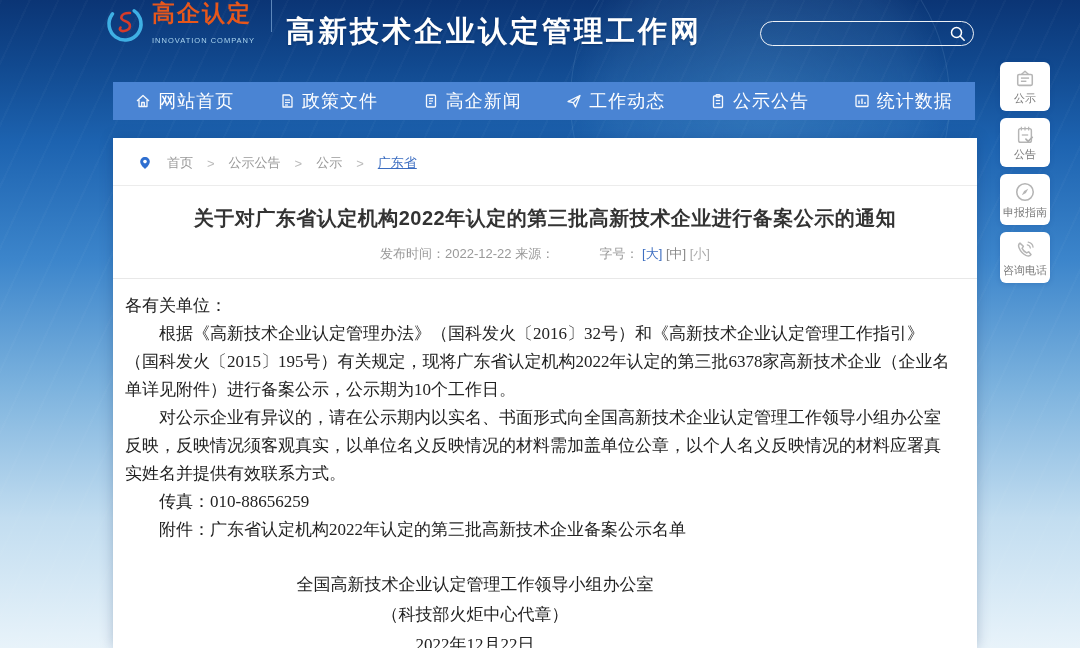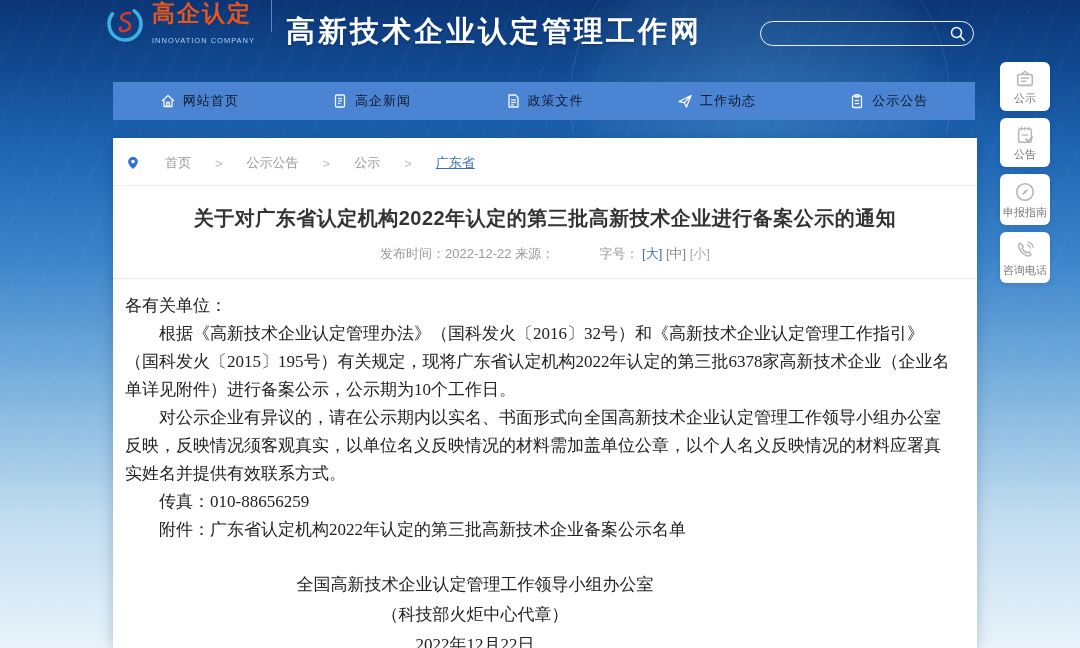--- a/index.html
+++ b/index.html
@@ -28,32 +28,32 @@
   .logo-brand { font-size:23px; font-weight:bold; color:#e7571b; letter-spacing:2px; line-height:24px; }
   .logo-sub { font-size:7.5px; color:#a9d4ef; letter-spacing:1px; margin-top:11px; }
   .logo-divider { width:1px; height:32px; background:rgba(160,200,240,.55); margin:0 14px 0 16px; }
   .site-title { font-size:29px; font-weight:bold; color:#ffffff; letter-spacing:3px; text-shadow:0 1px 2px rgba(0,30,70,.4);margin-top:12px; }
   .search { position:absolute; left:760px; top:21px; width:214px; height:25px; border:1px solid rgba(255,255,255,.92); border-radius:13px; display:flex; align-items:center; padding:0 8px 0 12px; }
   .search-input { flex:1; background:transparent; border:none; outline:none; color:#fff; font-size:13px; }
   .search-icon { width:18px; height:18px; display:flex; align-items:center; justify-content:center; cursor:pointer; }
 
   
   .nav { position:absolute; left:113px; top:82px; width:862px; height:38px; background:#4a84d3; display:flex; }
-  .nav-item { flex:1; display:flex; align-items:center; justify-content:center; gap:7px; color:#0f172a; font-size:13px; letter-spacing:1px; cursor:pointer; text-decoration:none; }
+  .nav-item { flex:1; display:flex; align-items:center; justify-content:center; gap:7px; color:#ffffff; font-size:18px; letter-spacing:1px; cursor:pointer; text-decoration:none; }
   .nav-item svg { display:block; opacity:.95; }
 
   
   .sidebar { position:absolute; left:1000px; top:62px; width:50px; display:flex; flex-direction:column; gap:7px; }
   .side-card { background:#fff; border-radius:6px; padding:7px 2px 6px; text-align:center; box-shadow:0 1px 5px rgba(0,50,120,.18); cursor:pointer; }
   .side-card svg { display:block; margin:0 auto 3px; }
   .side-label { font-size:11px; color:#7a7a7a; white-space:nowrap; line-height:13px; }
 
   
   .content { position:absolute; left:113px; top:138px; width:864px; height:510px; background:#ffffff; box-shadow:0 0 12px rgba(0,40,90,.25); }
-  .breadcrumb { display:flex; align-items:center; gap:24px; padding:16px 14px 13px; font-size:13px; color:#999; border-bottom:1px solid #ececec; }
+  .breadcrumb { display:flex; align-items:center; gap:14px; padding:16px 26px 13px; font-size:13px; color:#999; border-bottom:1px solid #ececec; }
   .crumb { cursor:pointer; }
   .crumb-sep { color:#bbb; }
   .crumb-current { color:#3a6cc0;text-decoration:underline; }
   .pin { margin-right:2px; display:flex; }
 
   .article-head { padding:19px 16px 15px; border-bottom:1px solid #e8e8e8; text-align:center; }
   .article-title { font-size:20px; font-weight:bold; color:#333; letter-spacing:.5px; }
   .article-meta { margin-top:13px; font-size:13px; color:#999; }
   .article-meta .gap { display:inline-block; width:38px; }
   .fs-btn { cursor:pointer; }
@@ -98,50 +98,59 @@
 
   <nav class="nav">
     <a class="nav-item">
       <svg width="16" height="16" viewBox="0 0 16 16">
         <path d="M2 8 L8 2.5 L14 8 M4 7 V13.5 H12 V7 M6.7 13.5 V9.5 H9.3 V13.5" fill="none" stroke="#fff" stroke-width="1.3" stroke-linejoin="round"></path>
       </svg>
       <span>网站首页</span>
     </a>
     <a class="nav-item">
       <svg width="16" height="16" viewBox="0 0 16 16">
+        <path d="M4 2 H10.5 L13 4.5 V14 H4 Z" fill="none" stroke="#fff" stroke-width="1.3" stroke-linejoin="round"></path>
+        <line x1="6" y1="7" x2="11" y2="7" stroke="#fff" stroke-width="1.2"></line>
+        <line x1="6" y1="9.5" x2="11" y2="9.5" stroke="#fff" stroke-width="1.2"></line>
+        <line x1="6" y1="12" x2="9" y2="12" stroke="#fff" stroke-width="1.2"></line>
+      </svg>
+      <span>政策文件</span>
+    </a>
+    <a class="nav-item">
+      <svg width="16" height="16" viewBox="0 0 16 16">
         <rect x="3.5" y="2" width="9" height="12" rx="1" fill="none" stroke="#fff" stroke-width="1.3"></rect>
         <line x1="6" y1="5.5" x2="10" y2="5.5" stroke="#fff" stroke-width="1.2"></line>
         <line x1="6" y1="8" x2="10" y2="8" stroke="#fff" stroke-width="1.2"></line>
         <line x1="6" y1="10.5" x2="8.5" y2="10.5" stroke="#fff" stroke-width="1.2"></line>
       </svg>
       <span>高企新闻</span>
     </a>
     <a class="nav-item">
       <svg width="16" height="16" viewBox="0 0 16 16">
-        <path d="M4 2 H10.5 L13 4.5 V14 H4 Z" fill="none" stroke="#fff" stroke-width="1.3" stroke-linejoin="round"></path>
-        <line x1="6" y1="7" x2="11" y2="7" stroke="#fff" stroke-width="1.2"></line>
-        <line x1="6" y1="9.5" x2="11" y2="9.5" stroke="#fff" stroke-width="1.2"></line>
-        <line x1="6" y1="12" x2="9" y2="12" stroke="#fff" stroke-width="1.2"></line>
-      </svg>
-      <span>政策文件</span>
-    </a>
-    <a class="nav-item">
-      <svg width="16" height="16" viewBox="0 0 16 16">
         <path d="M2 8.5 L14 2.5 L9.5 14 L7.3 9.7 Z M7.3 9.7 L14 2.5" fill="none" stroke="#fff" stroke-width="1.3" stroke-linejoin="round"></path>
       </svg>
       <span>工作动态</span>
     </a>
     <a class="nav-item">
       <svg width="16" height="16" viewBox="0 0 16 16">
         <rect x="3.5" y="3" width="9" height="11.5" rx="1" fill="none" stroke="#fff" stroke-width="1.3"></rect>
         <rect x="6" y="1.5" width="4" height="2.6" rx="0.8" fill="none" stroke="#fff" stroke-width="1.1"></rect>
         <line x1="5.8" y1="7.5" x2="10.2" y2="7.5" stroke="#fff" stroke-width="1.2"></line>
         <line x1="5.8" y1="10.5" x2="10.2" y2="10.5" stroke="#fff" stroke-width="1.2"></line>
       </svg>
       <span>公示公告</span>
+    </a>
+    <a class="nav-item">
+      <svg width="16" height="16" viewBox="0 0 16 16">
+        <rect x="2" y="2.5" width="12" height="11" rx="1" fill="none" stroke="#fff" stroke-width="1.3"></rect>
+        <line x1="5" y1="11" x2="5" y2="7.5" stroke="#fff" stroke-width="1.4"></line>
+        <line x1="8" y1="11" x2="8" y2="5.5" stroke="#fff" stroke-width="1.4"></line>
+        <line x1="11" y1="11" x2="11" y2="9" stroke="#fff" stroke-width="1.4"></line>
+      </svg>
+      <span>统计数据</span>
     </a>
   </nav>
 
   <aside class="sidebar">
     <div class="side-card">
       <svg width="22" height="20" viewBox="0 0 24 22">
         <path d="M8 6 L12 2.5 L16 6" fill="none" stroke="#b5b5b5" stroke-width="1.6" stroke-linejoin="round"></path>
         <rect x="4" y="6" width="16" height="12" rx="1.5" fill="none" stroke="#b5b5b5" stroke-width="1.7"></rect>
         <line x1="7.5" y1="10" x2="16.5" y2="10" stroke="#b5b5b5" stroke-width="1.6"></line>
         <line x1="7.5" y1="13.5" x2="13.5" y2="13.5" stroke="#b5b5b5" stroke-width="1.6"></line>

